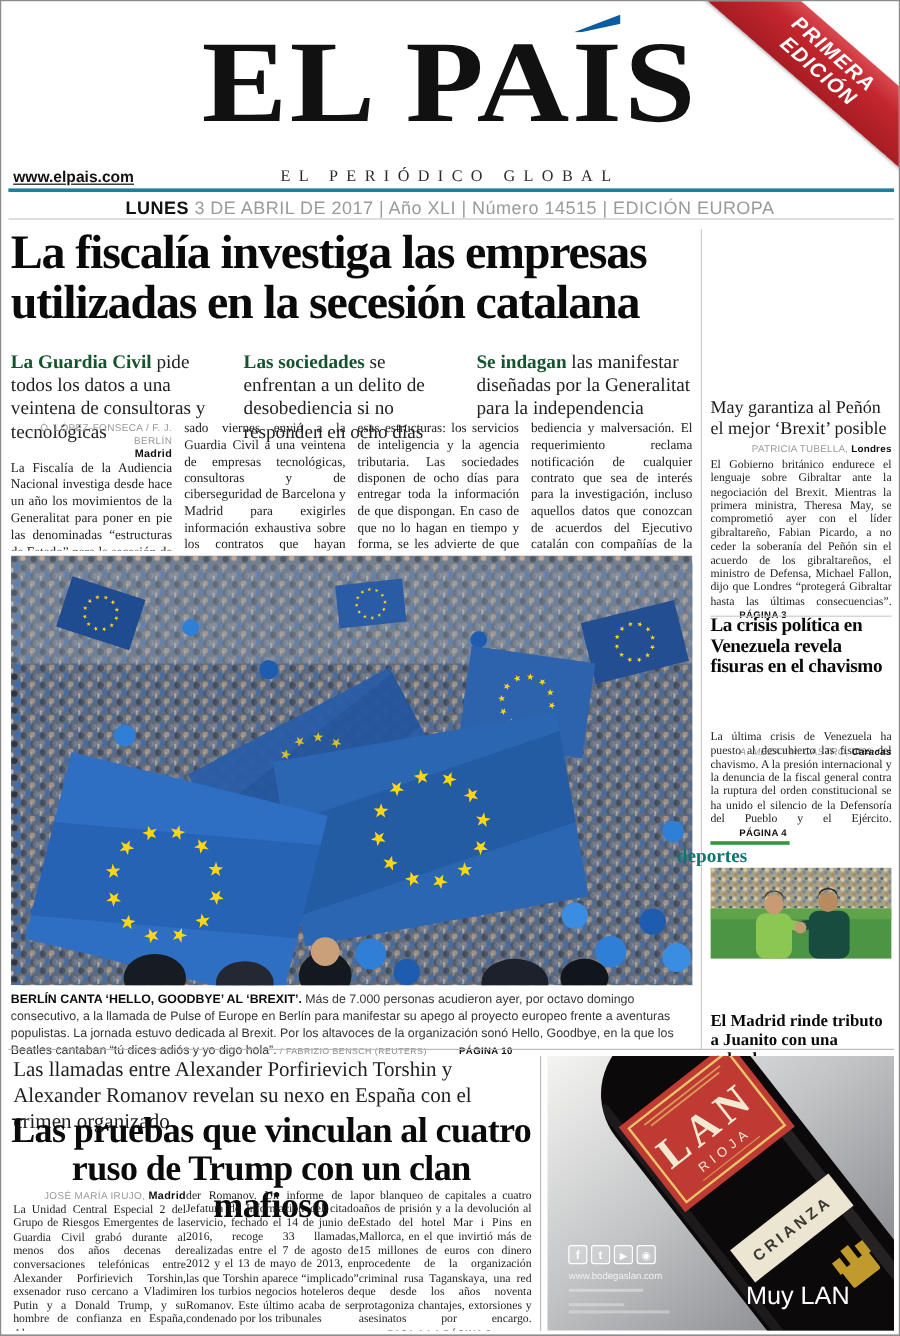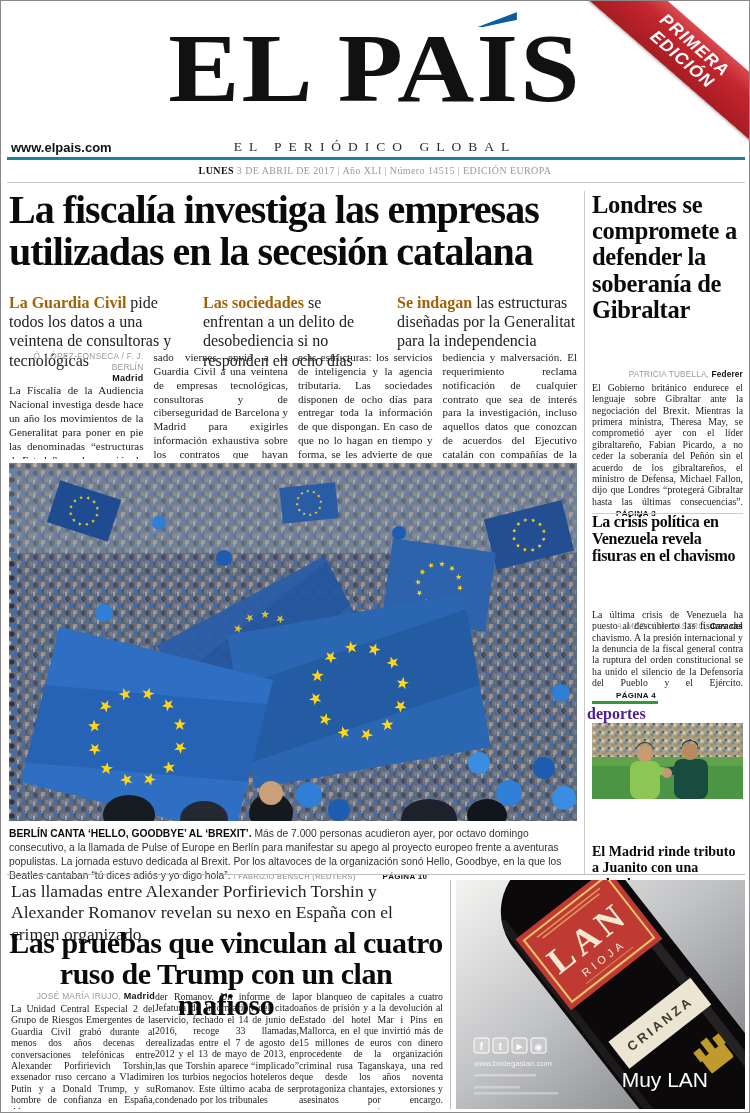--- a/index.html
+++ b/index.html
@@ -15,32 +15,32 @@
           letter-spacing:1px;padding:7px 0;box-shadow:0 1px 3px rgba(0,0,0,.35);}
   .masthead{position:absolute;top:22px;left:0;width:100%;text-align:center;
             font-weight:bold;font-size:97px;line-height:.95;color:#111;
             transform:scaleX(1.10);letter-spacing:2px;white-space:nowrap;}
   .masthead .iacc{position:relative;display:inline-block;}
   .masthead .iacc::before{content:"";position:absolute;top:-11px;left:1px;width:36px;height:15px;
             background:#0a5d9e;clip-path:polygon(0 100%,100% 0,100% 52%,14% 100%);}
   .tagline{position:absolute;top:138px;left:0;width:100%;text-align:center;
            font-size:13.5px;letter-spacing:7px;color:#2b2b2b;}
   .website{position:absolute;top:139px;left:10px;font-family:"Liberation Sans",sans-serif;
-           font-weight:bold;font-size:13px;color:#111;}
+           font-weight:bold;font-size:13px;color:#111;text-decoration:underline;}
   .rule-teal{position:absolute;top:156px;left:6px;width:738px;height:3px;background:#1b7f9e;}
   .dateline{position:absolute;top:164px;left:0;width:100%;text-align:center;
-            font-family:Liberation Serif, serif;font-size:10px;color:#9a9a9a;letter-spacing:.4px;}
+            font-family:Liberation Sans, sans-serif;font-size:15px;color:#9a9a9a;letter-spacing:.4px;}
   .dateline b{color:#111;}
   .rule-g1{position:absolute;top:181px;left:6px;width:738px;height:1px;background:#c9c9c9;}
   
   .h-main{position:absolute;top:188px;left:8px;width:568px;font-weight:bold;
           font-size:40px;line-height:1.04;letter-spacing:-1px;color:#0a0a0a;}
   .subheads{position:absolute;top:292px;left:8px;width:568px;display:flex;gap:14px;}
   .subheads>div{flex:1;font-size:16px;line-height:1.2;color:#222;}
-  .subheads b{color:#a16207;text-align:right;}
+  .subheads b{color:#14532d;text-align:right;}
   .lead-body{position:absolute;top:350px;left:8px;width:568px;height:108px;display:flex;gap:10px;overflow:hidden;}
   .col{flex:1;font-size:11px;line-height:1.26;text-align:justify;}
   .byl{font-family:"Liberation Sans",sans-serif;font-size:8.3px;color:#999;
        text-align:right;letter-spacing:.3px;line-height:1.3;}
   .byl .city{display:block;font-weight:bold;color:#111;font-size:9px;}
   .pref{font-family:"Liberation Sans",sans-serif;font-size:8px;font-weight:bold;color:#111;
         letter-spacing:.3px;white-space:nowrap;padding-left:24px;}
   
   .photo{position:absolute;top:462px;left:8px;width:568px;height:358px;}
   .caption{position:absolute;top:826px;left:8px;width:568px;font-family:"Liberation Sans",sans-serif;
@@ -50,21 +50,21 @@
   
   .vrule{position:absolute;left:583px;top:190px;width:1px;height:683px;background:#ccc;}
   .rc{left:591px;width:151px;}
   .rc-h1{top:191px;font-weight:bold;font-size:24.5px;line-height:1.07;color:#0a0a0a;letter-spacing:-.3px;}
   .rc-sub{top:330px;font-size:15px;line-height:1.2;color:#1a1a1a;}
   .rc-byl{font-family:"Liberation Sans",sans-serif;font-size:8.2px;color:#999;text-align:right;letter-spacing:.2px;}
   .rc-byl .city{font-weight:bold;color:#111;}
   .rc-body{font-size:9.8px;line-height:1.16;text-align:justify;color:#1c1c1c;}
   .rc-hr{left:591px;top:512px;width:151px;height:1px;background:#ccc;}
   .dep-rule{left:591px;top:700px;width:66px;height:3px;background:#2f9a3d;}
-  .dep-label{left:586px;top:704px;font-weight:bold;font-size:16px;color:#4c1d95;}
+  .dep-label{left:563px;top:704px;font-weight:bold;font-size:16px;color:#0f766e;}
   .sp-h{font-weight:bold;font-size:14px;line-height:1.14;color:#0a0a0a;}
   
   .rule-bot{position:absolute;top:873px;left:6px;width:738px;height:1px;background:#bbb;}
   .vrule2{position:absolute;left:449px;top:879px;width:1px;height:229px;background:#bbb;}
   .overline{position:absolute;top:880px;left:10px;width:426px;font-size:17.5px;line-height:1.22;color:#1f1f1f;}
   .h-bot{position:absolute;top:926px;left:8px;width:434px;text-align:center;font-weight:bold;
          font-size:30px;line-height:1.04;letter-spacing:-.5px;color:#0a0a0a;}
   .bot-cols{position:absolute;top:990px;left:10px;width:432px;height:118px;display:flex;overflow:hidden;}
   .bot-cols .col{font-size:9.8px;line-height:1.17;}
   
@@ -83,21 +83,21 @@
   <div class="website">www.elpais.com</div>
   <div class="tagline">EL PERIÓDICO GLOBAL</div>
   <div class="rule-teal"></div>
   <div class="dateline"><b>LUNES</b> <span>3 DE ABRIL DE 2017 | Año XLI | Número 14515 | EDICIÓN EUROPA</span></div>
   <div class="rule-g1"></div>
 
   <div class="h-main">La fiscalía investiga las empresas utilizadas en la secesión catalana</div>
   <div class="subheads">
     <div><b>La Guardia Civil</b><span> pide todos los datos a una veintena de consultoras y tecnológicas</span></div>
     <div><b>Las sociedades</b><span> se enfrentan a un delito de desobediencia si no responden en ocho días</span></div>
-    <div><b>Se indagan</b><span> las estructuras diseñadas por la Generalitat para la independencia</span></div>
+    <div><b>Se indagan</b><span> las manifestar diseñadas por la Generalitat para la independencia</span></div>
   </div>
   <div class="lead-body">
     <div class="col">
       <div class="byl"><span>Ó. LÓPEZ-FONSECA / F. J. BERLÍN</span><span class="city">Madrid</span></div>
       <span>La Fiscalía de la Audiencia Nacional investiga desde hace un año los movimientos de la Generalitat para poner en pie las denominadas “estructuras de Estado” para la secesión de Cataluña. El pa-</span>
     </div>
     <div class="col"><span>sado viernes envió a la Guardia Civil a una veintena de empresas tecnológicas, consultoras y de ciberseguridad de Barcelona y Madrid para exigirles información exhaustiva sobre los contratos que hayan suscrito con el Gobierno catalán para levantar dos de</span></div>
     <div class="col"><span>esas estructuras: los servicios de inteligencia y la agencia tributaria. Las sociedades disponen de ocho días para entregar toda la información de que dispongan. En caso de que no lo hagan en tiempo y forma, se les advierte de que pueden incurrir en deso-</span></div>
     <div class="col"><span>bediencia y malversación. El requerimiento reclama notificación de cualquier contrato que sea de interés para la investigación, incluso aquellos datos que conozcan de acuerdos del Ejecutivo catalán con compañías de la competencia.</span> </div>
   </div>
@@ -185,22 +185,22 @@
         <ellipse cx="420" cy="356" rx="28" ry="20" fill="#1c212b"></ellipse>
         <ellipse cx="478" cy="352" rx="20" ry="16" fill="#11151c"></ellipse>
       </g>
     </svg>
   </div>
   <div class="caption">
     <b>BERLÍN CANTA ‘HELLO, GOODBYE’ AL ‘BREXIT’.</b><span> Más de 7.000 personas acudieron ayer, por octavo domingo consecutivo, a la llamada de Pulse of Europe en Berlín para manifestar su apego al proyecto europeo frente a aventuras populistas. La jornada estuvo dedicada al Brexit. Por los altavoces de la organización sonó Hello, Goodbye, en la que los Beatles cantaban “tú dices adiós y yo digo hola”. </span><span class="credit">/ FABRIZIO BENSCH (REUTERS)</span> <span class="pref">PÁGINA 10</span>
   </div>
 
   <div class="vrule"></div>
-  <div class="abs rc rc-h1">Londres se compromete a defender la soberanía de Gibraltar</div>
-  <div class="abs rc rc-byl" style="top:369px;"><span>PATRICIA TUBELLA,</span> <span class="city">Federer</span></div>
+  <div class="abs rc rc-sub">May garantiza al Peñón el mejor ‘Brexit’ posible</div>
+  <div class="abs rc rc-byl" style="top:369px;"><span>PATRICIA TUBELLA,</span> <span class="city">Londres</span></div>
   <div class="abs rc rc-body" style="top:381px;height:134px;overflow:hidden;"><span>El Gobierno británico endurece el lenguaje sobre Gibraltar ante la negociación del Brexit. Mientras la primera ministra, Theresa May, se comprometió ayer con el líder gibraltareño, Fabian Picardo, a no ceder la soberanía del Peñón sin el acuerdo de los gibraltareños, el ministro de Defensa, Michael Fallon, dijo que Londres “protegerá Gibraltar hasta las últimas consecuencias”. </span><span class="pref">PÁGINA 3</span></div>
   <div class="abs rc-hr"></div>
   <div class="abs rc rc-h1" style="top:512px;font-size:16px;">La crisis política en Venezuela revela fisuras en el chavismo</div>
   <div class="abs rc rc-byl" style="top:621px;font-style:italic;"><span>A. MEZA / M. CASTRO,</span> <span class="city">Caracas</span></div>
   <div class="abs rc rc-body" style="top:608px;height:90px;overflow:hidden;"><span>La última crisis de Venezuela ha puesto al descubierto las fisuras del chavismo. A la presión internacional y la denuncia de la fiscal general contra la ruptura del orden constitucional se ha unido el silencio de la Defensoría del Pueblo y el Ejército. </span><span class="pref">PÁGINA 4</span></div>
   <div class="abs dep-rule"></div>
   <div class="abs dep-label">deportes</div>
   <div class="abs" style="left:591px;top:722px;">
     <svg width="151" height="76" viewBox="0 0 151 76">
       <defs>

